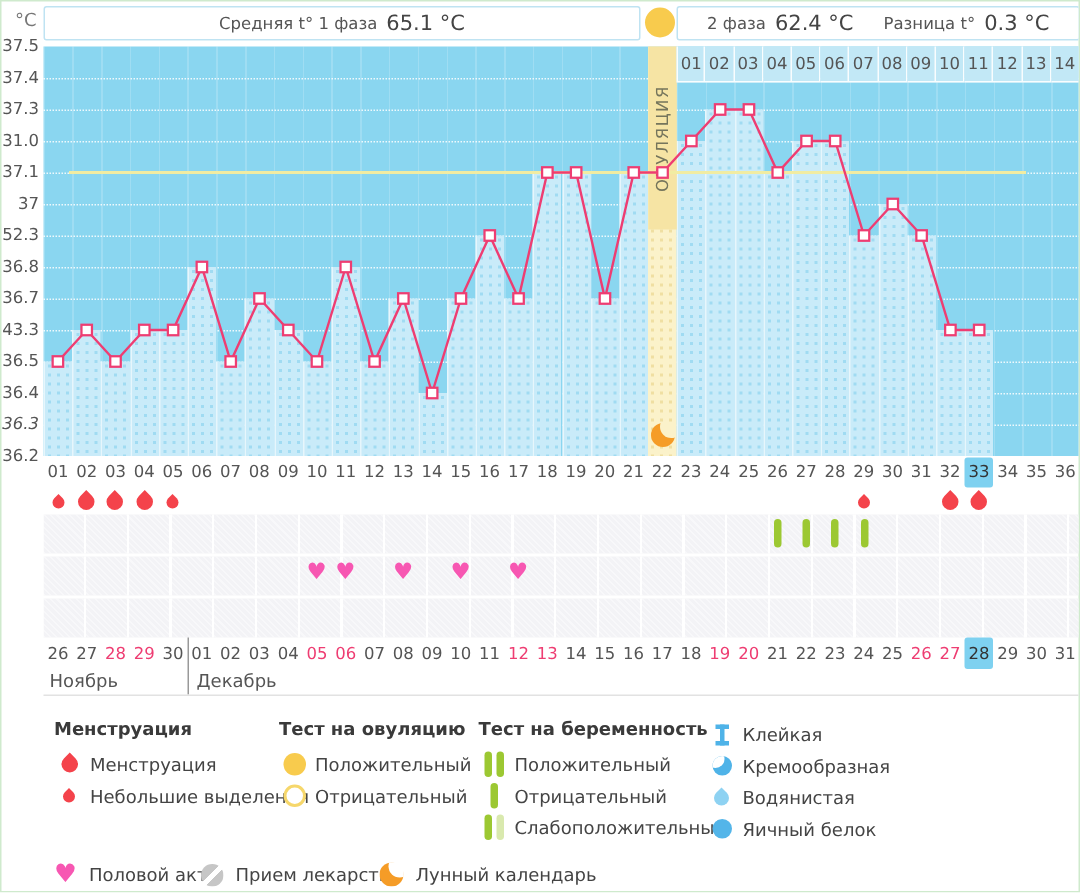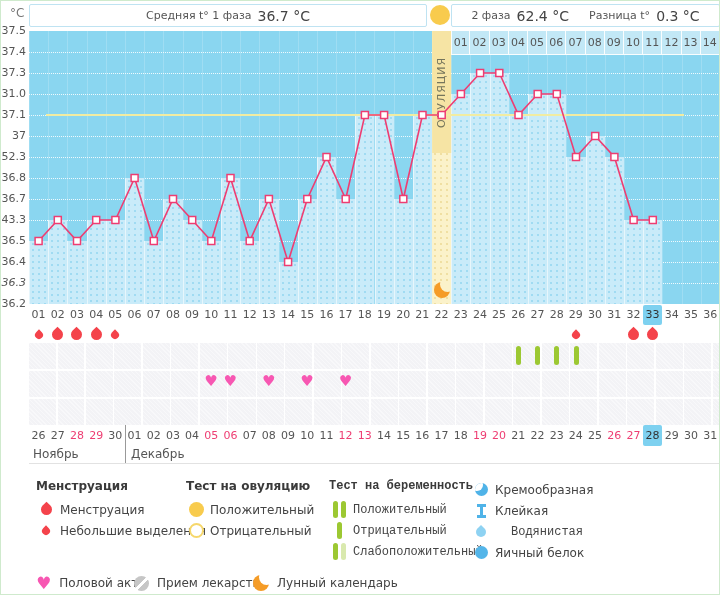--- a/index.html
+++ b/index.html
@@ -96,21 +96,21 @@
   .ic-moon::after{content:"";position:absolute;left:6px;top:-5px;width:15px;height:15px;border-radius:50%;background:var(--cover,#fff);}
 </style>
 </head>
 <body>
 
 <div class="wrap">
   <div class="unit">°C</div>
 
   <div class="hbox hbox-left">
     <span class="hlabel">Средняя t° 1 фаза</span>
-    <span class="hvalue">36.7 °C</span>
+    <span class="hvalue">65.1 °C</span>
   </div>
   <div class="ovu-test-dot"></div>
   <div class="hbox hbox-right">
     <span class="hlabel">2 фаза</span>
     <span class="hvalue">62.4 °C</span>
     <span class="hlabel hgap">Разница t°</span>
     <span class="hvalue">0.3 °C</span>
   </div>
 
   <div id="ylabels">
@@ -363,21 +363,21 @@
           </span>
           <span style="margin-left: 4px;">Положительный</span>
         </div>
         <div class="lg-item">
           <span class="ic-cell">
             <span class="ic-cy out"></span>
           </span>
           <span style="margin-left: 4px;">Отрицательный</span>
         </div>
       </div>
-      <div class="lg-col" style="left: 328px; font-family: Liberation Mono, monospace;">
+      <div class="lg-col" style="left: 318px;">
         <div class="lg-head">Тест на беременность</div>
         <div class="lg-item">
           <span class="ic-cell">
             <span class="ic-bars">
               <span class="ic-bar"></span>
               <span class="ic-bar"></span>
             </span>
           </span>
           <span style="margin-left: 4px;">Положительный</span>
         </div>
@@ -395,35 +395,35 @@
               <span class="ic-bar"></span>
               <span class="ic-bar pale"></span>
             </span>
           </span>
           <span style="margin-left: 4px;">Слабоположительный</span>
         </div>
       </div>
       <div class="lg-col" style="left: 470px;">
         <div class="lg-item">
           <span class="ic-cell">
+            <span class="ic-sticky"></span>
+          </span>
+          <span style="margin-left: 4px;">Клейкая</span>
+        </div>
+        <div class="lg-item">
+          <span class="ic-cell">
             <span class="ic-creamy"></span>
           </span>
           <span style="margin-left: 4px;">Кремообразная</span>
         </div>
         <div class="lg-item">
           <span class="ic-cell">
-            <span class="ic-sticky"></span>
-          </span>
-          <span style="margin-left: 4px;">Клейкая</span>
-        </div>
-        <div class="lg-item">
-          <span class="ic-cell">
             <span class="ic-drop watery"></span>
           </span>
-          <span style="margin-left: 20px; font-family: Liberation Mono, monospace;">Водянистая</span>
+          <span style="margin-left: 4px;">Водянистая</span>
         </div>
         <div class="lg-item">
           <span class="ic-cell">
             <span class="ic-eggw"></span>
           </span>
           <span style="margin-left: 4px;">Яичный белок</span>
         </div>
       </div>
       <div class="lg-bottom" style="left: 35px;">
         <span class="ic-heart">♥</span>

